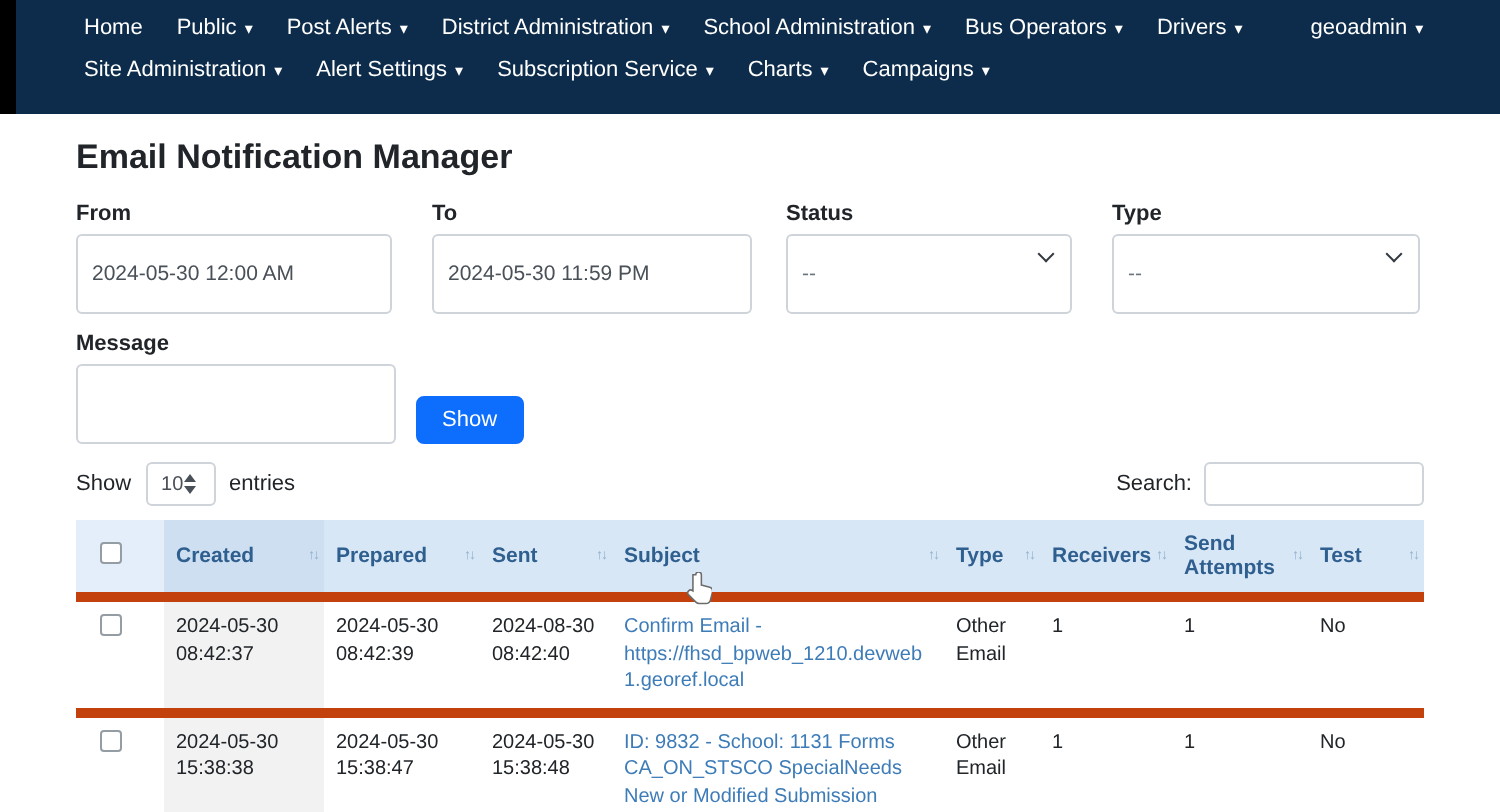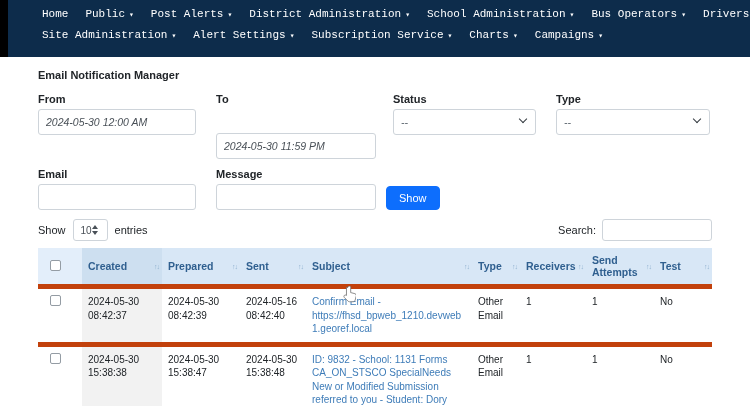--- a/index.html
+++ b/index.html
@@ -16,42 +16,42 @@
     position: absolute; left: 0; top: 0; width: 8px; height: 57px;
     background: #000000;
   }
   .navbar {
     position: absolute; left: 8px; right: 0; top: 0; height: 57px;
     background: #0d2c4b; color: #fff;
     padding: 8px 44px 0 34px;
     font-size: 11px;
   }
   .nav-row { display: flex; align-items: center; gap: 17px; margin-bottom: 9px; }
-  .nav-item { display: inline-flex; align-items: center; gap: 4px; cursor: pointer; white-space: nowrap; font-family: Liberation Mono, monospace; }
+  .nav-item { display: inline-flex; align-items: center; gap: 4px; cursor: pointer; white-space: nowrap; }
   .nav-spacer { flex: 1; }
   .caret { font-size: 8px; line-height: 1; position: relative; top: 1px; }
   
   .content { position: absolute; top: 57px; left: 0; right: 0; padding: 10px 38px 0 38px; }
-  h1.page-title { font-size: 11px; font-weight: 700; color: #212529; margin: 2px 0 12px 0; }
+  h1.page-title { font-size: 17px; font-weight: 700; color: #212529; margin: 2px 0 12px 0; }
   .filter-row { display: flex; align-items: flex-start; margin-bottom: 9px; }
   .field { display: flex; flex-direction: column; }
   .field label { font-size: 11px; font-weight: 700; margin-bottom: 4px; color: #212529; }
   .tbox, .sbox {
-    height: 26px; border: 1px solid #ced4da; border-radius: 3px;
+    height: 40px; border: 1px solid #ced4da; border-radius: 3px;
     font-size: 10.5px; color: #495057; padding: 2px 7px;
-    font-family: "Liberation Sans", sans-serif; background: #fff; width: 100%; font-style: italic;
+    font-family: "Liberation Sans", sans-serif; background: #fff; width: 100%;
   }
   .sbox { position: relative; display: flex; align-items: center; color: #6c757d; }
   .chevron-down {
     position: absolute; right: 9px; top: 6px; width: 6px; height: 6px;
     border-right: 1.4px solid #343a40; border-bottom: 1.4px solid #343a40;
     transform: rotate(45deg);
   }
   .w-from { width: 158px; margin-right: 20px; }
-  .w-to { width: 160px; margin-right: 17px; gap: 24px; }
+  .w-to { width: 160px; margin-right: 17px; }
   .w-status { width: 143px; margin-right: 20px; }
   .w-type { width: 154px; }
   .w-email { width: 158px; margin-right: 20px; }
   .w-message { width: 160px; margin-right: 10px; }
   .btn-show {
     background: #0d6efd; color: #fff; border: 1px solid #0d6efd; border-radius: 4px;
     font-size: 11px; padding: 4px 12px; height: 24px; cursor: pointer; align-self: flex-end;
     font-family: "Liberation Sans", sans-serif;
   }
   
@@ -170,24 +170,20 @@
     <div class="field w-type">
       <label>Type</label>
       <div class="sbox">
         <span>--</span>
         <span class="chevron-down"></span>
       </div>
     </div>
   </div>
 
   <div class="filter-row">
-    <div class="field w-email">
-      <label>Email</label>
-      <input class="tbox" value="" style="">
-    </div>
     <div class="field w-message">
       <label>Message</label>
       <input class="tbox" value="" style="">
     </div>
     <button class="btn-show">Show</button>
   </div>
 
   <div class="table-controls">
     <div class="length-ctl">
       <span>Show</span>
@@ -229,21 +225,21 @@
         <th><span>Receivers</span><span class="sort-icon">↑↓</span></th>
         <th><span>Send Attempts</span><span class="sort-icon">↑↓</span></th>
         <th><span>Test</span><span class="sort-icon">↑↓</span></th>
       </tr>
     </thead>
     <tbody>
       <tr>
         <td><span class="cb"></span></td>
         <td class="cell-created">2024-05-30 08:42:37</td>
         <td>2024-05-30 08:42:39</td>
-        <td>2024-05-16 08:42:40</td>
+        <td>2024-08-30 08:42:40</td>
         <td><a class="subject-blue">Confirm Email - https://fhsd_bpweb_1210.devweb1.georef.local</a></td>
         <td>Other Email</td>
         <td>1</td>
         <td>1</td>
         <td>No</td>
       </tr>
       <tr>
         <td><span class="cb"></span></td>
         <td class="cell-created">2024-05-30 15:38:38</td>
         <td>2024-05-30 15:38:47</td>

